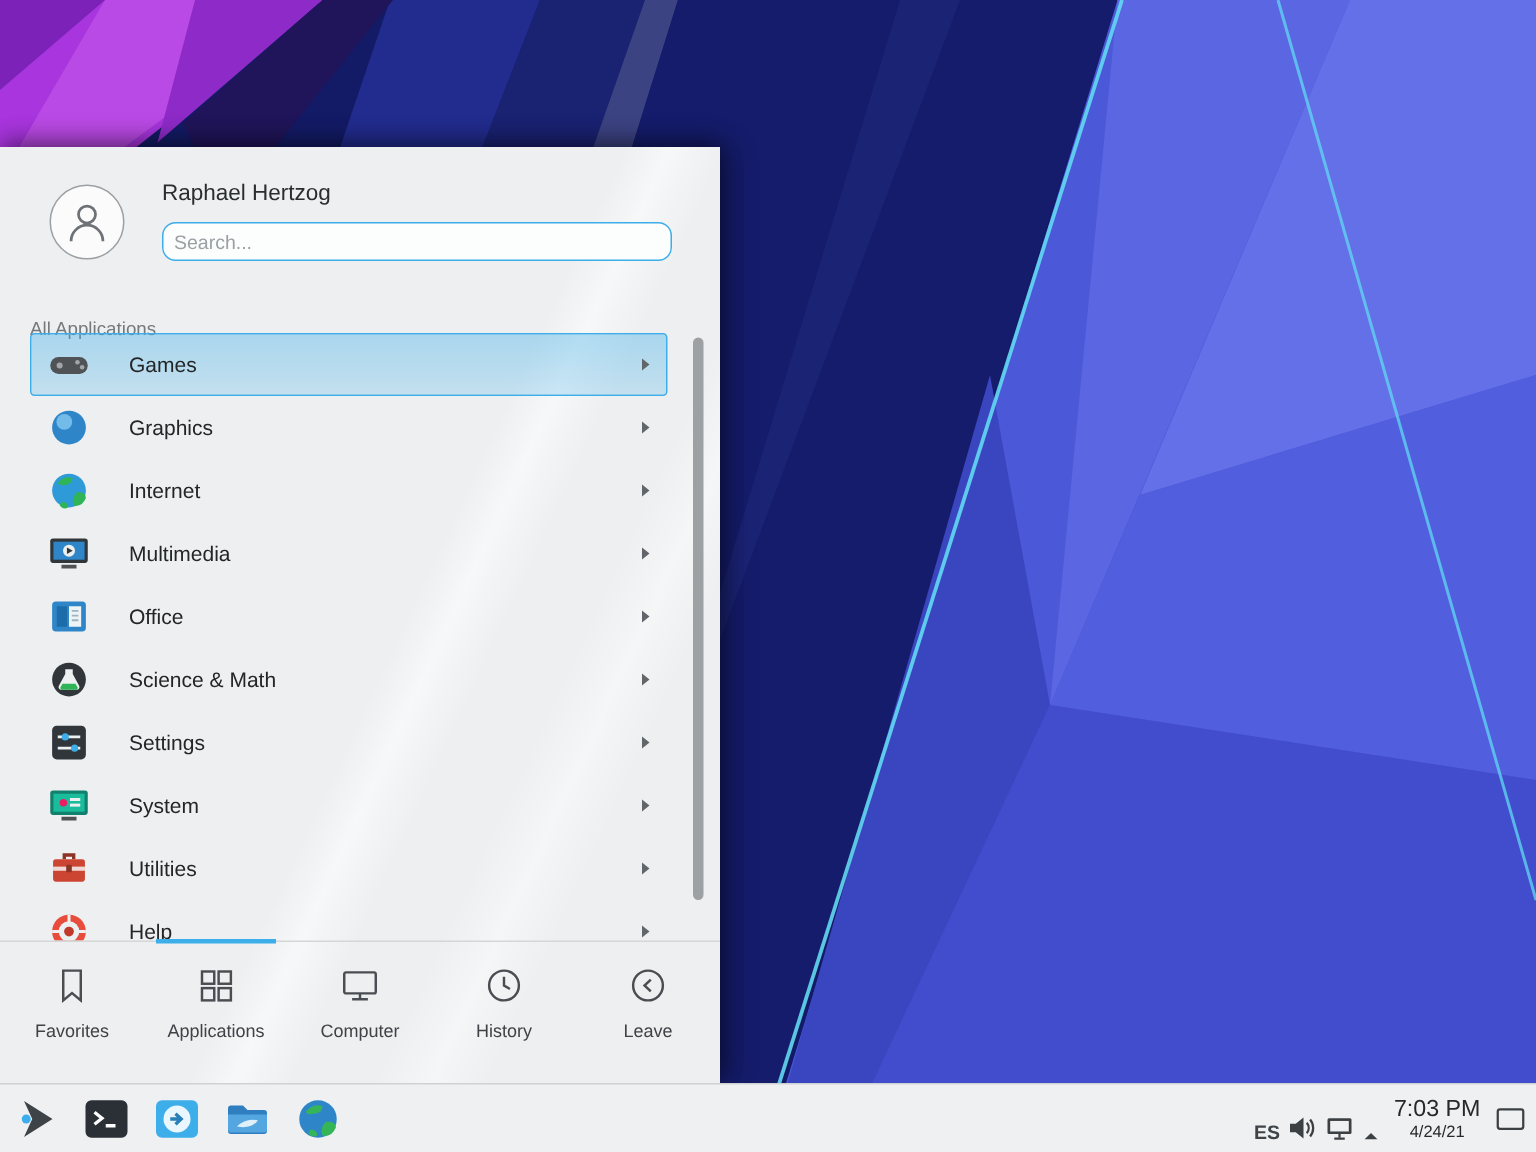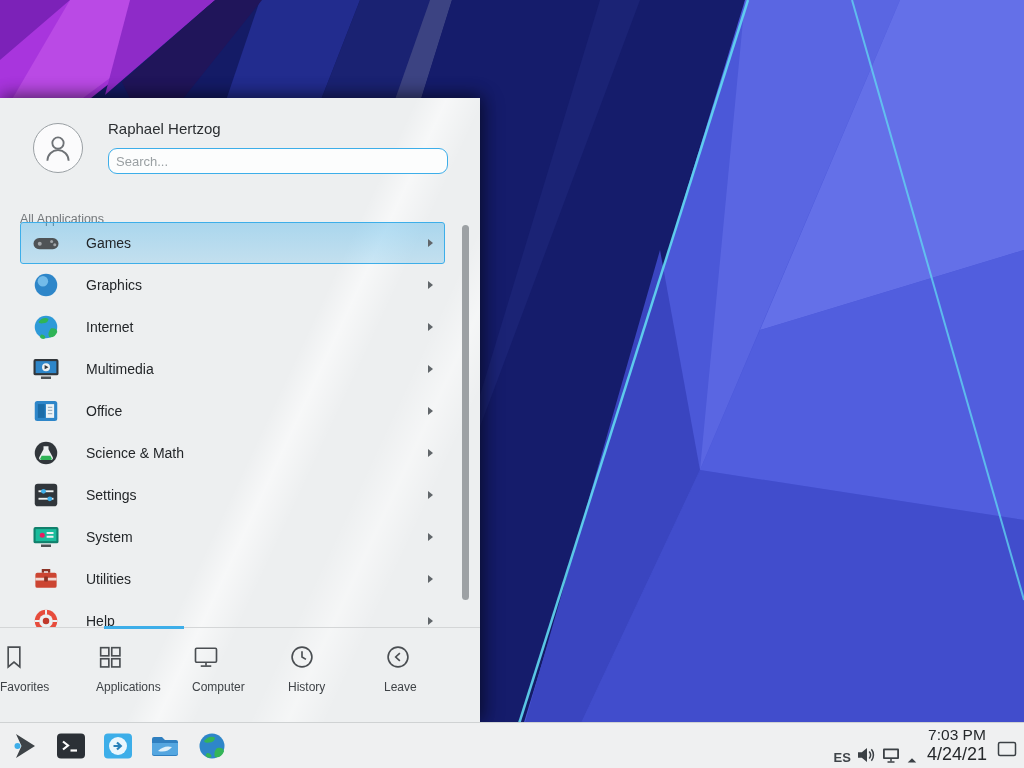--- a/index.html
+++ b/index.html
@@ -16,21 +16,21 @@
   .task-left { display:flex; align-items:center; gap:15px; padding-left:8px; }
   .task-icon { width:32px; height:32px; cursor:pointer; }
   .task-icon svg { width:100%; height:100%; display:block; }
   .task-right { margin-left:auto; display:flex; align-items:flex-end; gap:5px; padding-right:6px; }
   .kbd-layout { font-size:13px; font-weight:bold; color:#3f4449; }
   .tray-icon { width:20px; height:20px; }
   .tray-icon svg { width:100%; height:100%; display:block; }
   .caret { width:12px; height:10px; }
   .clock { text-align:center; line-height:1.15; color:#26292c; padding:0 4px; cursor:default; }
   .clock .time { font-size:15.5px; }
-  .clock .date { font-size:18px; }
+  .clock .date { font-size:11px; }
   .show-desktop { width:22px; height:32px; display:flex; align-items:center; justify-content:center; }
 
   
   .launcher { position:absolute; left:0; top:98px; width:480px; height:624px; z-index:4;
     background:
       linear-gradient(115deg, rgba(255,255,255,0) 54%, rgba(255,255,255,.55) 58%, rgba(255,255,255,0) 63%),
       linear-gradient(115deg, rgba(255,255,255,0) 70%, rgba(255,255,255,.45) 75%, rgba(255,255,255,0) 80%),
       #edeff0;
     box-shadow: 4px 0 18px rgba(0,0,0,.45), 0 -4px 14px rgba(0,0,0,.25); }
 
@@ -56,21 +56,21 @@
   .mi-label { margin-left:18px; font-size:14px; color:#232629; }
   .mi-arrow { margin-left:auto; margin-right:11px; width:0; height:0;
               border-top:4.5px solid transparent; border-bottom:4.5px solid transparent;
               border-left:5.5px solid #61666a; }
 
   .scrollbar { position:absolute; right:11px; top:127px; width:7px; height:375px;
                background:#9da1a4; border-radius:3.5px; }
 
   .footer { position:absolute; left:0; right:0; bottom:0; height:95px;
             border-top:1px solid #d4d6d7; display:flex; background:transparent; }
-  .tab { flex:1; display:flex; flex-direction:column; padding-top:15px;
+  .tab { flex:1; display:flex; flex-direction:column; align-items:center; padding-top:15px;
          position:relative; cursor:pointer; }
   .tab.active::before { content:""; position:absolute; top:-2px; left:8px; right:8px; height:3px;
                         background:#3daee9; }
   .tab-icon { width:28px; height:28px; }
   .tab-icon svg { width:100%; height:100%; display:block; }
   .tab-label { margin-top:9px; font-size:12px; color:#3f4347; }
 </style>
 </head>
 <body>
 

